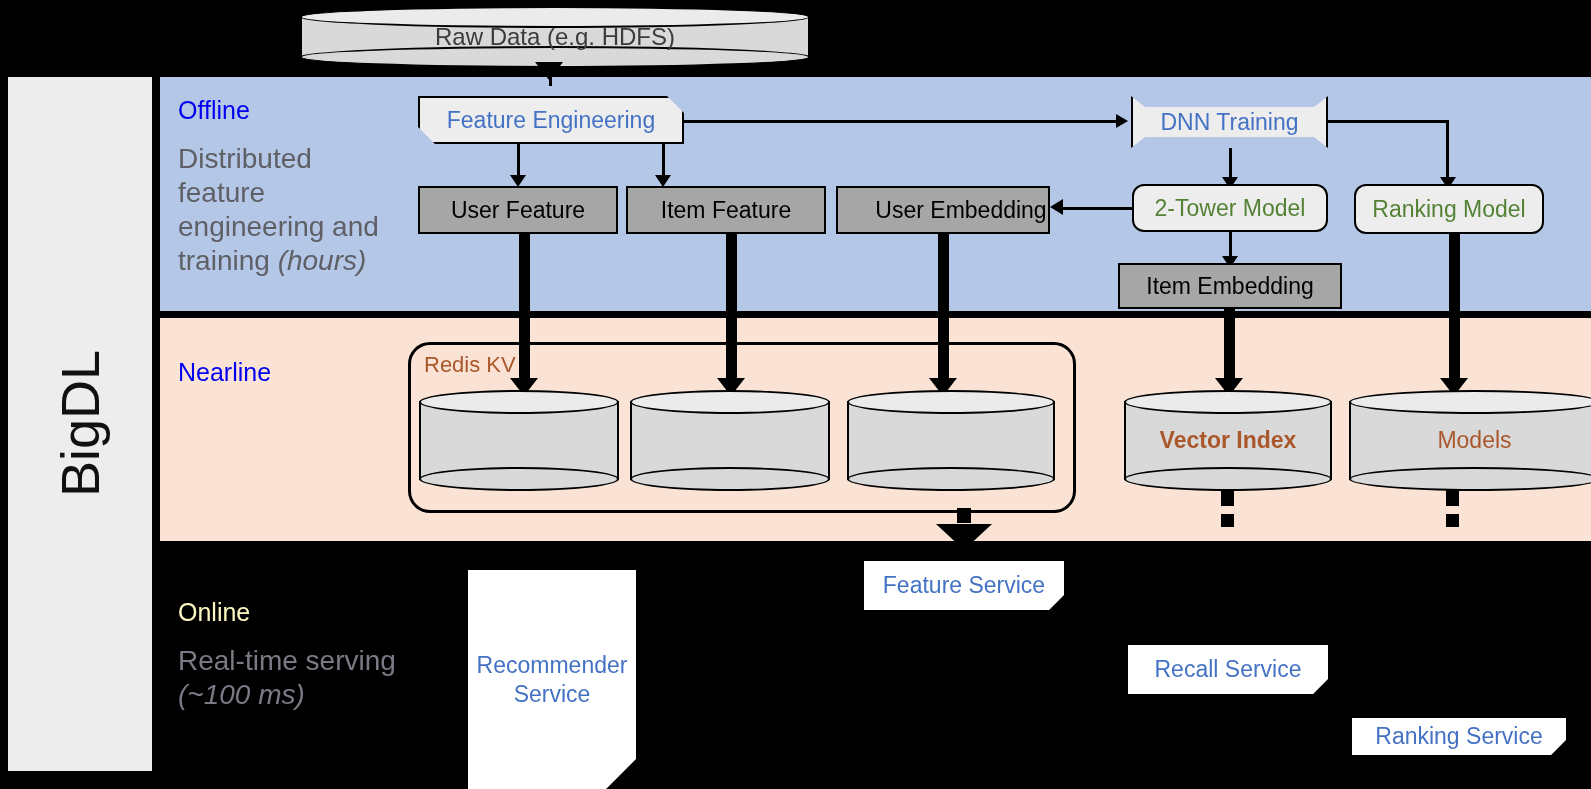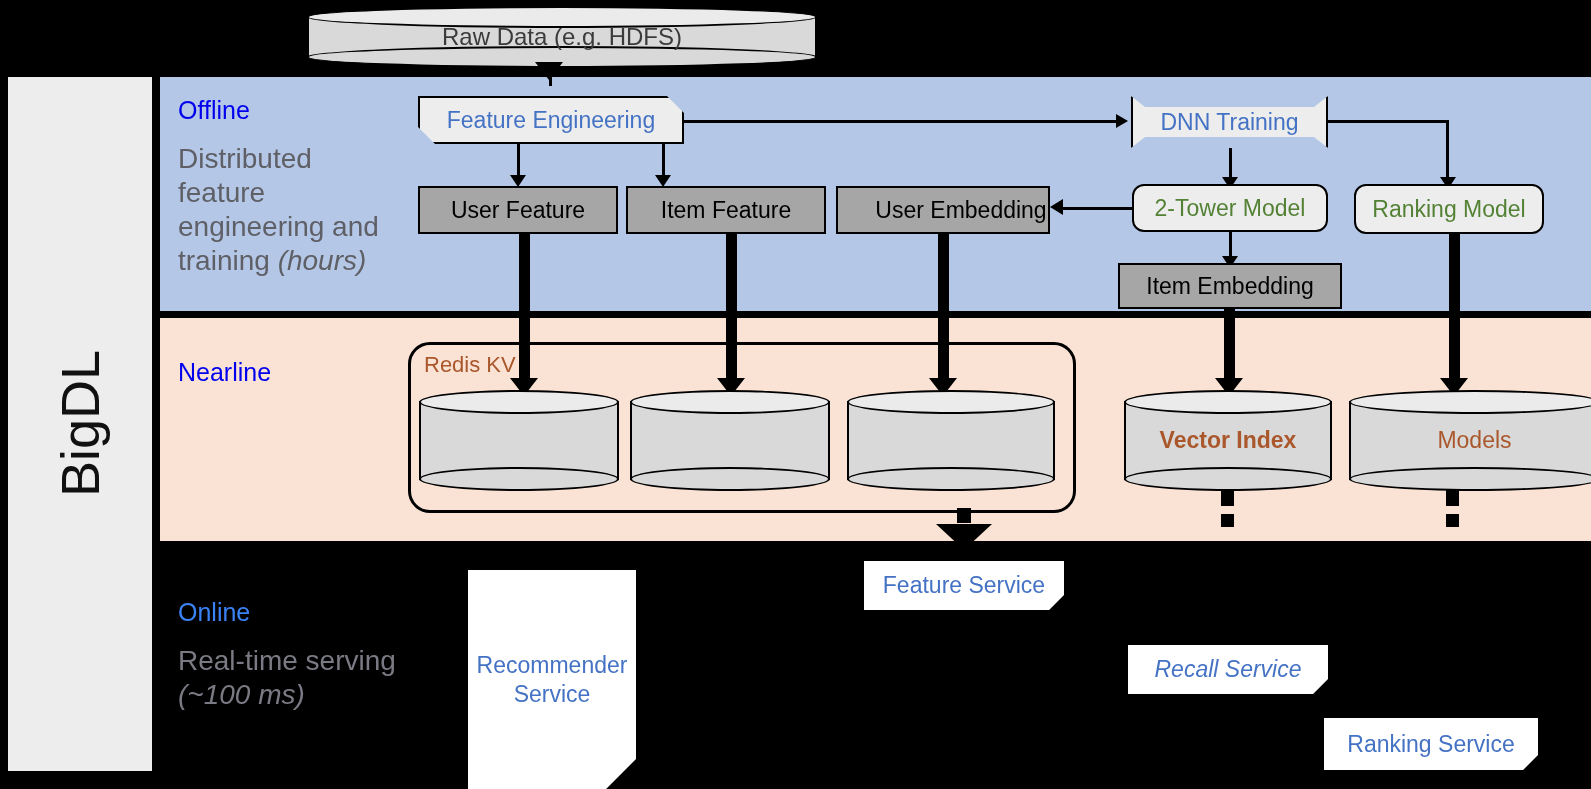--- a/index.html
+++ b/index.html
@@ -21,21 +21,21 @@
   #band-nearline{top:318px;height:223px;background:#fae3d5;}
   #band-online{top:548px;height:241px;background:#000;}
 
   .band-title{position:absolute;font-size:25px;color:#0000ee;font-weight:400;}
   .band-sub{position:absolute;font-size:28px;color:#5f5f66;line-height:1.22;}
   .band-sub i{font-style:italic;}
   #t-offline{left:178px;top:96px;}
   #s-offline{left:178px;top:142px;width:215px;}
   #t-nearline{left:178px;top:358px;}
   #s-nearline{left:178px;top:400px;width:240px;}
-  #t-online{left:178px;top:598px;color:#3b82f6;}
+  #t-online{left:178px;top:598px;color:#fef9c3;}
   #s-online{left:178px;top:644px;width:230px;color:#7a7a84;}
 
   
   .node{position:absolute;box-sizing:border-box;display:flex;
         align-items:center;justify-content:center;text-align:right;}
 
   
   .greybox{background:#a6a6a6;border:2.5px solid #000;color:#000;font-size:23px;}
   
   .flagbox{background:#ededed;border:2.5px solid #000;font-size:23px;color:#4472c4;
@@ -54,21 +54,21 @@
       background:#d9d9d9;border-left:2.5px solid #000;border-right:2.5px solid #000;}
   .cyl .top{position:absolute;left:0;right:0;top:0;height:24px;
       background:#ebebeb;border:2.5px solid #000;border-radius:50%;box-sizing:border-box;}
   .cyl .bot{position:absolute;left:0;right:0;bottom:0;height:24px;
       background:#d9d9d9;border:2.5px solid #000;border-radius:50%;box-sizing:border-box;}
   .cyl .cap-label{position:absolute;left:0;right:0;top:0;bottom:0;
       display:flex;align-items:center;justify-content:center;
       font-size:23px;color:#a9572b;z-index:3;}
 
   
-  #raw-data{position:absolute;left:307px;top:6px;width:510px;height:62px;}
+  #raw-data{position:absolute;left:300px;top:6px;width:510px;height:62px;}
   #raw-data .top{height:22px;}
   #raw-data .bot{height:22px;}
   #raw-data .cap-label{color:#3b3b3b;font-size:24px;}
 
   
   #redis-kv{position:absolute;left:408px;top:342px;width:662px;height:165px;
       border:3px solid #000;border-radius:22px;background:transparent;}
   #redis-kv-label{position:absolute;left:424px;top:352px;font-size:22px;color:#a9572b;}
 
   
@@ -245,23 +245,23 @@
   <div class="doccard" id="recommender-service">
     <span>Recommender Service</span>
     <span class="fold"></span>
   </div>
 
   <div class="doccard" style="left:864px;top:561px;width:200px;height:49px;">
     <span>Feature Service</span>
     <span class="fold"></span>
   </div>
 
-  <div class="doccard" style="left:1128px;top:645px;width:200px;height:49px;font-style:italic;">
+  <div class="doccard" style="left:1128px;top:645px;width:200px;height:49px;">
     <span>Recall Service</span>
     <span class="fold"></span>
   </div>
 
-  <div class="doccard" style="left:1324px;top:718px;width:214px;height:52px;">
+  <div class="doccard" style="left:1352px;top:718px;width:214px;height:37px;">
     <span>Ranking Service</span>
     <span class="fold"></span>
   </div>
 
 </div>
 
 </body></html>

